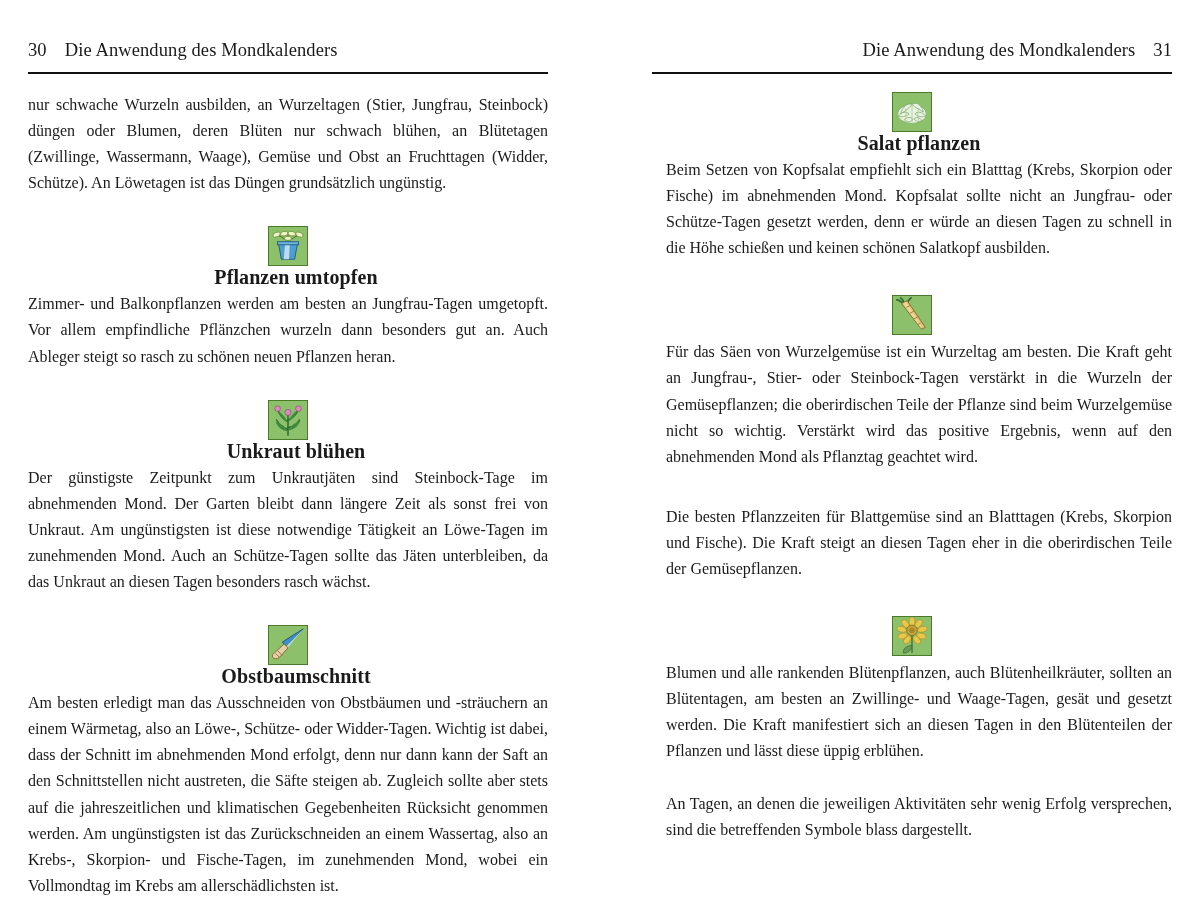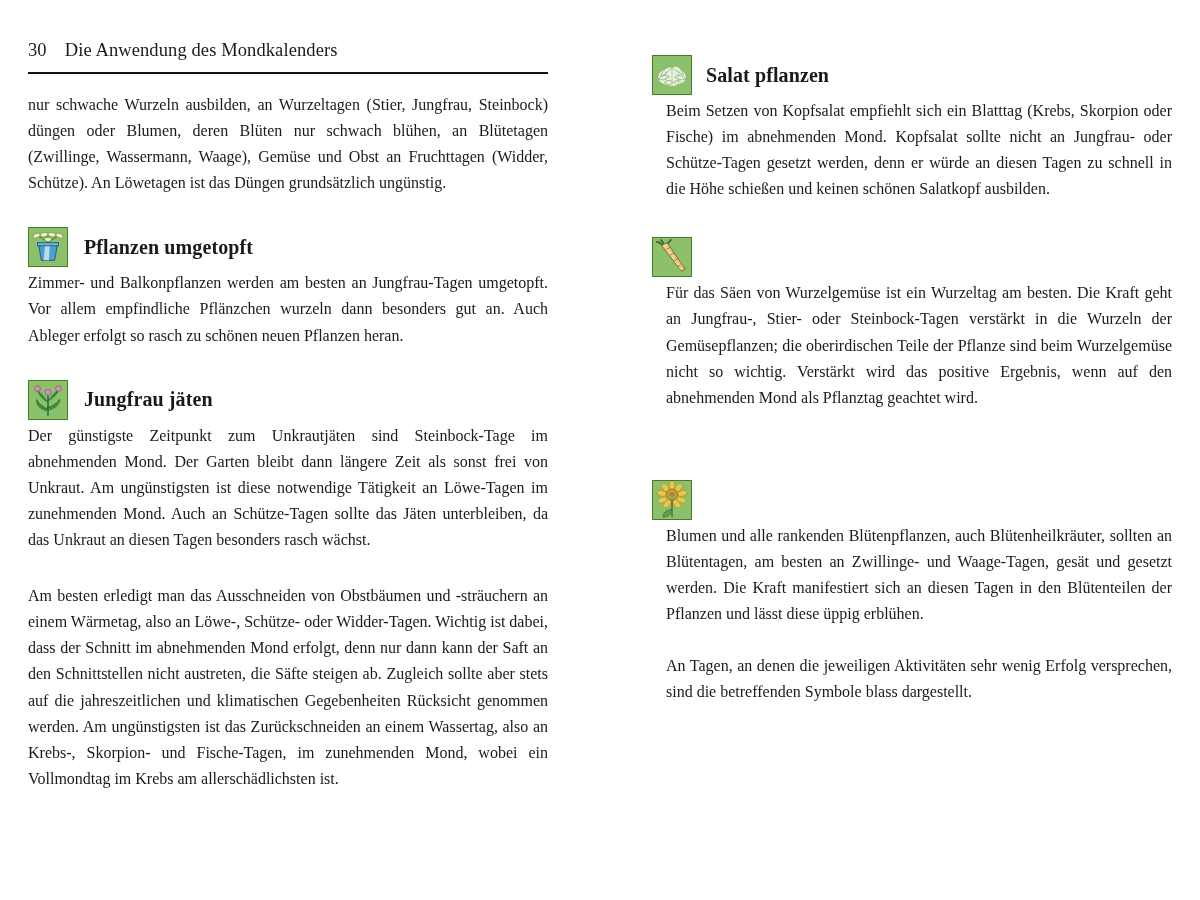--- a/index.html
+++ b/index.html
@@ -68,20 +68,21 @@
   
   .page-right p.body { padding-left: 14px; }
   .page-right p.body.noindent { padding-left: 14px; }
 
   
   .section-head {
     display: flex;
     align-items: center;
     margin: 0 0 2px 0;
     min-height: 42px;
+    flex-direction: column;
   }
   .icon-box {
     flex: 0 0 auto;
     width: 40px;
     height: 40px;
     background: #8cc06a;
     border: 1.5px solid #4a7a2a;
     box-sizing: border-box;
     position: relative;
     overflow: hidden;
@@ -127,23 +128,23 @@
               <ellipse cx="16" cy="7" rx="4" ry="2.4" transform="rotate(-8 16 7)"></ellipse>
               <ellipse cx="24" cy="7" rx="4" ry="2.4" transform="rotate(8 24 7)"></ellipse>
               <ellipse cx="32" cy="8" rx="4" ry="2.4" transform="rotate(20 32 8)"></ellipse>
               <ellipse cx="20" cy="12" rx="3.6" ry="2.2"></ellipse>
             </g>
             <path d="M10 17 L30 17 L27 34 L13 34 Z" fill="#4e9fd0" stroke="#1f5d86" stroke-width="1"></path>
             <path d="M17 17 L15.5 34 L21 34 L22 17 Z" fill="#cfe8f5" opacity=".85"></path>
             <rect x="9" y="15.5" width="22" height="3.2" fill="#6fb6dd" stroke="#1f5d86" stroke-width="1"></rect>
           </svg>
         </span>
-        <span class="head-text">Pflanzen umgetopft</span>
-      </div>
-      <p class="body">Zimmer- und Balkonpflanzen werden am besten an Jungfrau-Tagen umgetopft. Vor allem empfindliche Pflänzchen wurzeln dann besonders gut an. Auch Ableger erfolgt so rasch zu schönen neuen Pflanzen heran.</p>
+        <span class="head-text">Pflanzen umtopfen</span>
+      </div>
+      <p class="body">Zimmer- und Balkonpflanzen werden am besten an Jungfrau-Tagen umgetopft. Vor allem empfindliche Pflänzchen wurzeln dann besonders gut an. Auch Ableger steigt so rasch zu schönen neuen Pflanzen heran.</p>
 
       <div class="gap-md"></div>
 
       <div class="section-head">
         <span class="icon-box">
           <svg viewBox="0 0 40 40" xmlns="http://www.w3.org/2000/svg">
             <g stroke="#2f6b33" stroke-width="1.6" fill="none" stroke-linecap="round">
               <path d="M20 36 L20 14"></path>
               <path d="M20 22 C15 19, 11 15, 9 9"></path>
               <path d="M20 20 C25 18, 29 14, 31 9"></path>
@@ -156,33 +157,49 @@
               <path d="M20 23 C15 20, 12 16, 10 11 C14 13, 18 18, 20 23 Z"></path>
               <path d="M20 22 C25 19, 28 15, 30 10 C26 12, 22 17, 20 22 Z"></path>
             </g>
             <g>
               <circle cx="9" cy="8" r="3" fill="#d88bbd" stroke="#8b4a72" stroke-width=".7"></circle>
               <circle cx="20" cy="12" r="3.2" fill="#d88bbd" stroke="#8b4a72" stroke-width=".7"></circle>
               <circle cx="31" cy="8" r="3" fill="#d88bbd" stroke="#8b4a72" stroke-width=".7"></circle>
             </g>
           </svg>
         </span>
-        <span class="head-text">Jungfrau jäten</span>
+        <span class="head-text">Unkraut blühen</span>
       </div>
       <p class="body">Der günstigste Zeitpunkt zum Unkrautjäten sind Steinbock-Tage im abnehmenden Mond. Der Garten bleibt dann längere Zeit als sonst frei von Unkraut. Am ungünstigsten ist diese notwendige Tätigkeit an Löwe-Tagen im zunehmenden Mond. Auch an Schütze-Tagen sollte das Jäten unterbleiben, da das Unkraut an diesen Tagen besonders rasch wächst.</p>
 
       <div class="gap-md"></div>
 
+      <div class="section-head">
+        <span class="icon-box">
+          <svg viewBox="0 0 40 40" xmlns="http://www.w3.org/2000/svg">
+            <path d="M36 3 L18 21 L14 17 Z" fill="#3f8fd0" stroke="#1b5480" stroke-width="1"></path>
+            <path d="M36 3 L20 23 L18 21 Z" fill="#bfe0f2" opacity=".7"></path>
+            <path d="M16 19 L20 23 L11 33 C9 35, 5 35, 4 33 C3 31, 4 29, 6 28 Z" fill="#e6cfa8" stroke="#8a6a3c" stroke-width="1"></path>
+            <path d="M9 26 L14 31" stroke="#8a6a3c" stroke-width=".9" fill="none"></path>
+            <path d="M7 29 L11 33" stroke="#8a6a3c" stroke-width=".9" fill="none"></path>
+          </svg>
+        </span>
+        <span class="head-text">Obstbaumschnitt</span>
+      </div>
       <p class="body">Am besten erledigt man das Ausschneiden von Obstbäumen und -sträuchern an einem Wärmetag, also an Löwe-, Schütze- oder Widder-Tagen. Wichtig ist dabei, dass der Schnitt im abnehmenden Mond erfolgt, denn nur dann kann der Saft an den Schnittstellen nicht austreten, die Säfte steigen ab. Zugleich sollte aber stets auf die jahreszeitlichen und klimatischen Gegebenheiten Rücksicht genommen werden. Am ungünstigsten ist das Zurückschneiden an einem Wassertag, also an Krebs-, Skorpion- und Fische-Tagen, im zunehmenden Mond, wobei ein Vollmondtag im Krebs am allerschädlichsten ist.</p>
 
     </div>
   </div>
 
   <div class="page page-right">
 
+    <div class="runhead runhead-right">
+      <span class="rhtitle">Die Anwendung des Mondkalenders</span><span class="folio">31</span>
+      <div class="rule"></div>
+    </div>
 
     <div class="col">
 
       <div class="section-head">
         <span class="icon-box">
           <svg viewBox="0 0 40 40" xmlns="http://www.w3.org/2000/svg">
             <g fill="#e8f3e0" stroke="#7fa86b" stroke-width=".8">
               <ellipse cx="20" cy="22" rx="15" ry="10"></ellipse>
               <path d="M8 22 C10 14, 16 10, 20 12 C17 16, 13 19, 8 22 Z"></path>
               <path d="M20 12 C24 9, 30 12, 32 20 C27 17, 23 15, 20 12 Z"></path>
@@ -220,20 +237,21 @@
               <path d="M22 24 L26 22"></path>
               <path d="M26 30 L29 28.5"></path>
             </g>
           </svg>
         </span>
       </div>
       <p class="body">Für das Säen von Wurzelgemüse ist ein Wurzeltag am besten. Die Kraft geht an Jungfrau-, Stier- oder Steinbock-Tagen verstärkt in die Wurzeln der Gemüsepflanzen; die oberirdischen Teile der Pflanze sind beim Wurzelgemüse nicht so wichtig. Verstärkt wird das positive Ergebnis, wenn auf den abnehmenden Mond als Pflanztag geachtet wird.</p>
 
       <div class="gap-lg"></div>
 
+      <p class="body">Die besten Pflanzzeiten für Blattgemüse sind an Blatttagen (Krebs, Skorpion und Fische). Die Kraft steigt an diesen Tagen eher in die oberirdischen Teile der Gemüsepflanzen.</p>
 
       <div class="gap-lg"></div>
 
       <div class="section-head">
         <span class="icon-box">
           <svg viewBox="0 0 40 40" xmlns="http://www.w3.org/2000/svg">
             <g fill="#e8c84a" stroke="#a8892a" stroke-width=".6">
               <ellipse cx="20" cy="5" rx="3" ry="5"></ellipse>
               <ellipse cx="27" cy="7" rx="3" ry="5" transform="rotate(40 27 7)"></ellipse>
               <ellipse cx="31" cy="13" rx="3" ry="5" transform="rotate(75 31 13)"></ellipse>

